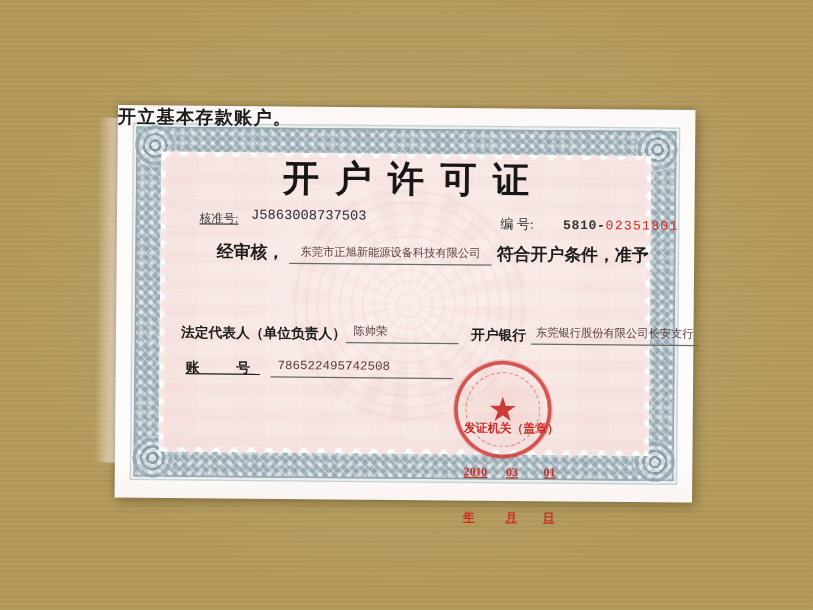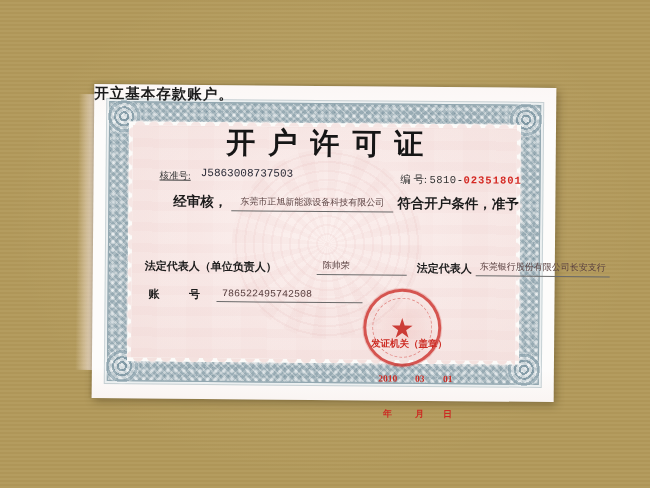--- a/index.html
+++ b/index.html
@@ -72,52 +72,52 @@
   .content{position:absolute;left:0;top:0;right:0;bottom:0;}
   .title{
     position:absolute;left:0;right:0;top:38px;text-align:center;
     font-size:29px;font-weight:bold;color:#161616;
     letter-spacing:13px;padding-left:13px;white-space:pre;
   }
   .small-lbl{font-size:9.5px;color:#3a3a3a;white-space:pre;text-decoration:underline;}
   .approval{position:absolute;left:66px;top:80px;}
   .approval .num{position:relative;top:-3px;margin-left:10px;font-size:11px;color:#2c2c38;}
   .serial{position:absolute;left:291px;top:75px;font-size:10.5px;color:#333;white-space:pre;}
-  .serial .pfx{font-weight:normal;letter-spacing:.5px;color:#333;}
-  .serial .red{color:#d42822;font-weight:bold;letter-spacing:1px;margin-top:16px;}
+  .serial .pfx{font-weight:bold;letter-spacing:.5px;color:#333;margin-left:21px;}
+  .serial .red{color:#d42822;font-weight:normal;letter-spacing:1px;margin-top:16px;}
   .num{font-family:"Liberation Mono", monospace;}
   .big{font-size:13.5px;font-weight:bold;color:#1c1c1c;white-space:pre;}
   .mid{font-size:11px;font-weight:bold;color:#1c1c1c;white-space:pre;}
-  .blank{border-bottom:1px solid #6a6a6a;text-align:center;font-size:9px;color:#5a4040;padding:0 4px 2px;white-space:nowrap;margin-left:40px;}
+  .blank{border-bottom:1px solid #6a6a6a;text-align:center;font-size:9px;color:#5a4040;padding:0 4px 2px;white-space:nowrap;}
   .row{position:absolute;display:flex;align-items:flex-end;white-space:nowrap;}
   .row1{left:80px;top:108px;}
   .row1 .blank{min-width:154px;margin:0 4px;}
   .row2{left:56px;top:140px;font-size:14.5px;font-weight:bold;color:#1c1c1c;letter-spacing:1px;}
   .row3{left:52px;top:173px;}
   .row3 .name{min-width:80px;text-align:left;padding-left:6px;margin-right:10px;}
   .row3 .bankline{min-width:124px;margin-left:4px;}
   .row4{left:56px;top:202px;}
   .row4 .acct{min-width:136px;text-align:left;padding-left:6px;font-size:10px;margin-left:8px;}
-  .lbl-acct{letter-spacing:8px;}
+  .lbl-acct{letter-spacing:8px;text-decoration:underline;}
   
   .stamp{
     position:absolute;left:271px;top:202px;width:72px;height:72px;border-radius:50%;
     border:3px solid rgba(204,44,38,.78);
     background:radial-gradient(circle, rgba(232,120,110,.14), rgba(232,120,110,0) 70%);
     box-shadow:0 0 0 1px rgba(204,44,38,.2);
     display:flex;align-items:center;justify-content:center;
   }
   .stamp-ring{position:absolute;left:6px;top:6px;right:6px;bottom:6px;border-radius:50%;border:1px dashed rgba(204,44,38,.45);}
   .stamp-star{font-size:27px;color:rgba(198,38,32,.88);line-height:1;font-family:"DejaVu Sans", sans-serif;}
   .stamp-text{
     position:absolute;left:279px;top:229px;color:#cc2a22;font-weight:bold;
     font-size:9.5px;line-height:1.2;white-space:pre;
   }
   .date-row{display:flex;margin-top:1px;}
-  .date-row .cell{text-align:center;}
+  .date-row .cell{text-decoration:underline;}
   .cy{width:34px}.cm{width:30px}.cd{width:26px}
   .units .cell{font-size:9px;}
 </style>
 </head>
 <body>
 
 <div class="page-curl"></div>
 
 <div class="paper">
 
@@ -157,21 +157,21 @@
       <span class="big">符合开户条件，准予</span>
     </div>
 
     <div class="row2">开立基本存款账户。</div>
 
     <div class="row row3">
       <span class="mid">法定代表人（单位负责人）</span>
       <span class="blank name">
         <span>陈帅荣</span>
       </span>
-      <span class="mid">法定代表人</span>
+      <span class="mid">开户银行</span>
       <span class="blank bankline">
         <span>东莞银行股份有限公司长安支行</span>
       </span>
     </div>
 
     <div class="row row4">
       <span class="mid lbl-acct">账  号</span>
       <span class="blank acct num">
         <span>786522495742508</span>
       </span>

